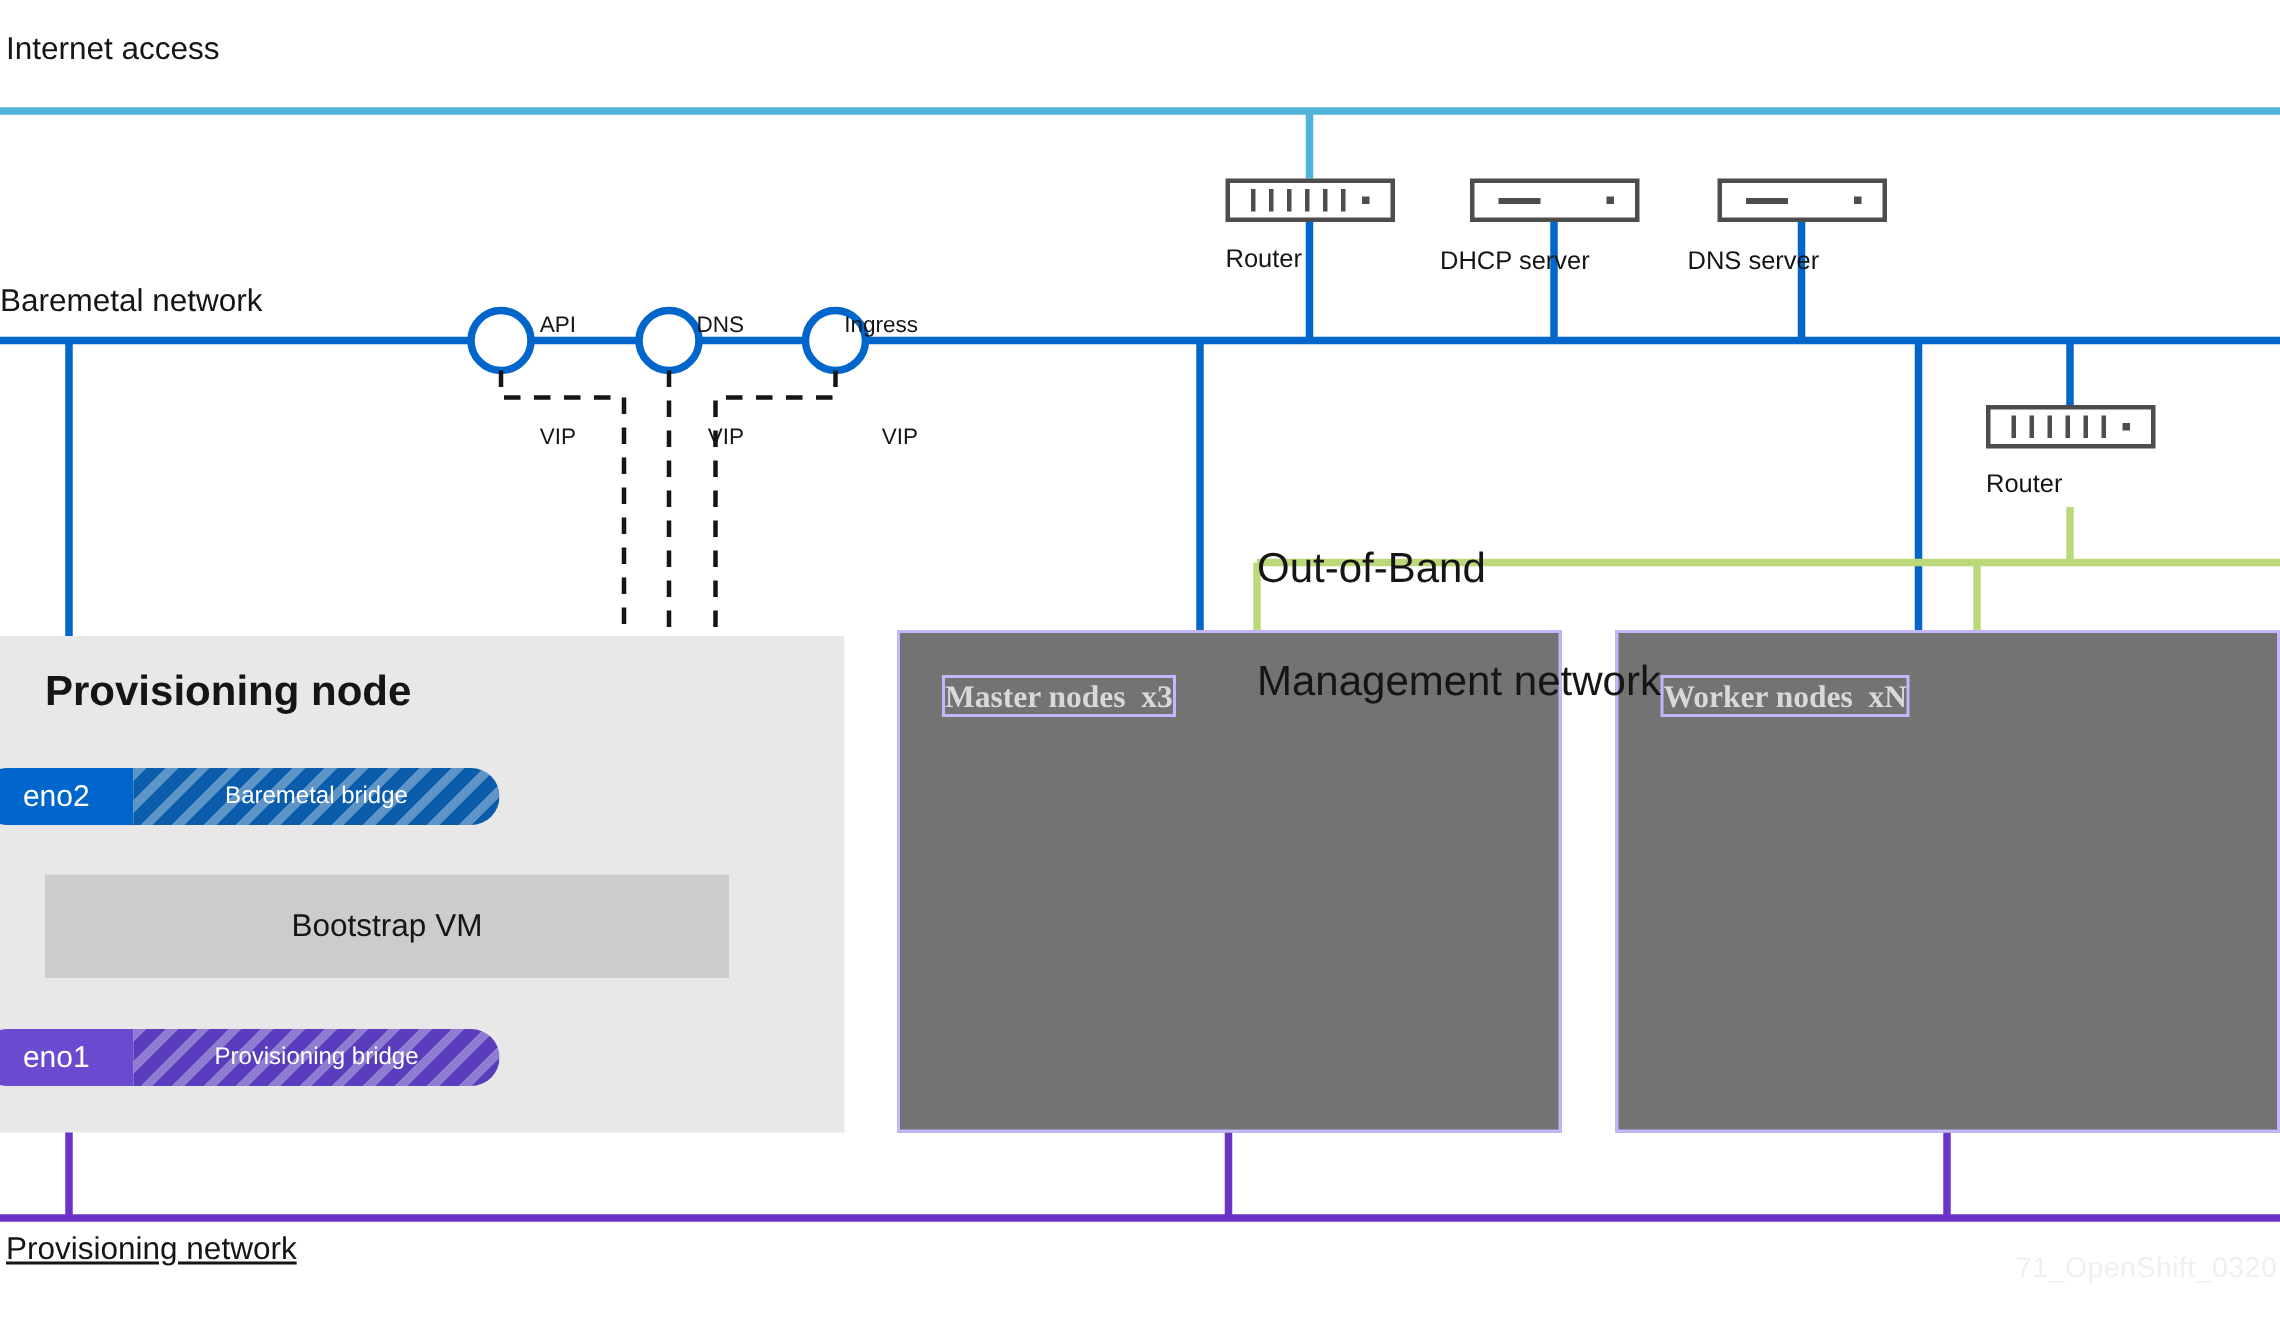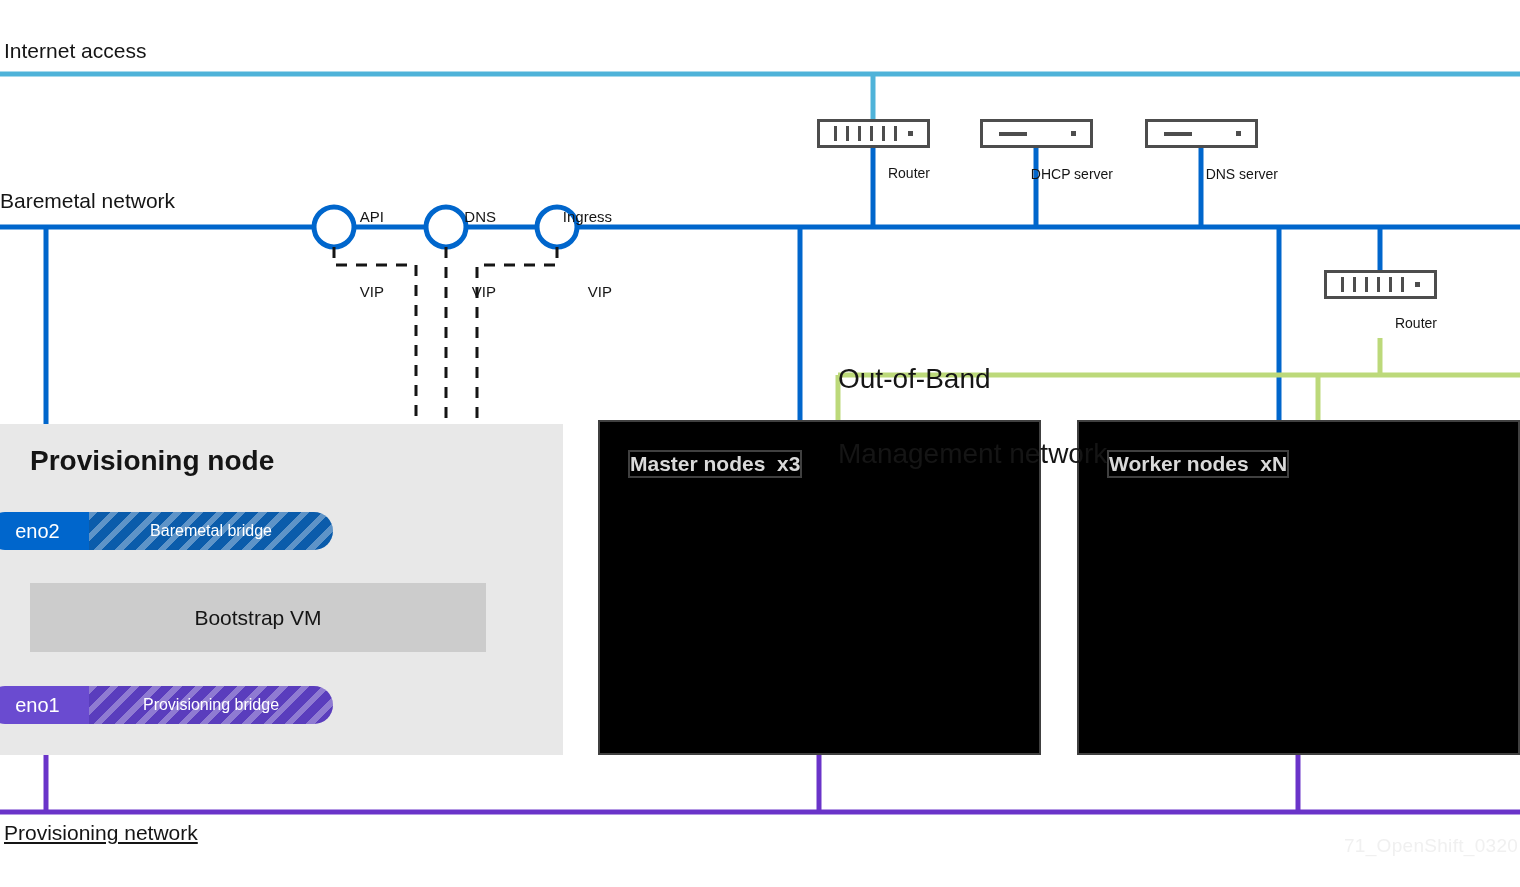--- a/index.html
+++ b/index.html
@@ -29,21 +29,21 @@
 
   
   .lbl {
     position: absolute;
     color: #151515;
     font-size: 21px;
     line-height: 24px;
     white-space: pre;
   }
   .lbl.net-title { font-size: 21px; }
-  .lbl.device    { font-size: 14px; text-align: right; }
+  .lbl.device    { font-size: 17px; text-align: left; }
   .lbl.vip       { font-size: 15px; text-align: right; line-height: 25px; }
   .lbl.oob       { font-size: 28px; line-height: 25px; }
   .lbl.prov-node {
     font-size: 28px;
     font-weight: bold;
   }
   .lbl.nodebox {
     font-size: 21px;
     font-weight: bold;
     color: #d9d9d9;
@@ -143,23 +143,24 @@
     position: absolute;
     right: 14px;
     width: 5px;
     height: 5px;
     background: #4d4d4d;
   }
 
   
   .nodebox {
     position: absolute;
-    border: 2px solid #404040;
-    background: #000000;
+    border: 2px solid #c4b5fd;
+    background: #737373;
     box-sizing: border-box;
+    font-family: Liberation Serif, serif;
   }
 </style>
 </head>
 <body>
 
 <div id="diagram">
 
   <svg class="layer" viewBox="0 0 1520 887">
 
     <line x1="0" y1="74" x2="1520" y2="74" stroke="#4fb3d9" stroke-width="5"></line>
@@ -271,21 +272,21 @@
   </div>
   <div class="lbl vip" style="left:396px; top:154px; width:100px;">
     <div>DNS</div>
     <div>VIP</div>
   </div>
   <div class="lbl vip" style="left:502px; top:154px; width:110px;">
     <div>Ingress</div>
     <div>VIP</div>
   </div>
 
-  <div class="lbl net-title" style="left:4px; top:39px;">Internet access</div>
+  <div class="lbl net-title" style="left:4px; top:21px;">Internet access</div>
 
   <div class="lbl net-title" style="left:0px; top:189px;">Baremetal network</div>
 
   <div class="lbl oob" style="left:838px; top:316px;">
     <div>Out-of-Band</div>
     <div>Management network</div>
   </div>
 
   <div class="lbl net-title" style="left:4px; top:821px;text-decoration:underline;">Provisioning network</div>
 

